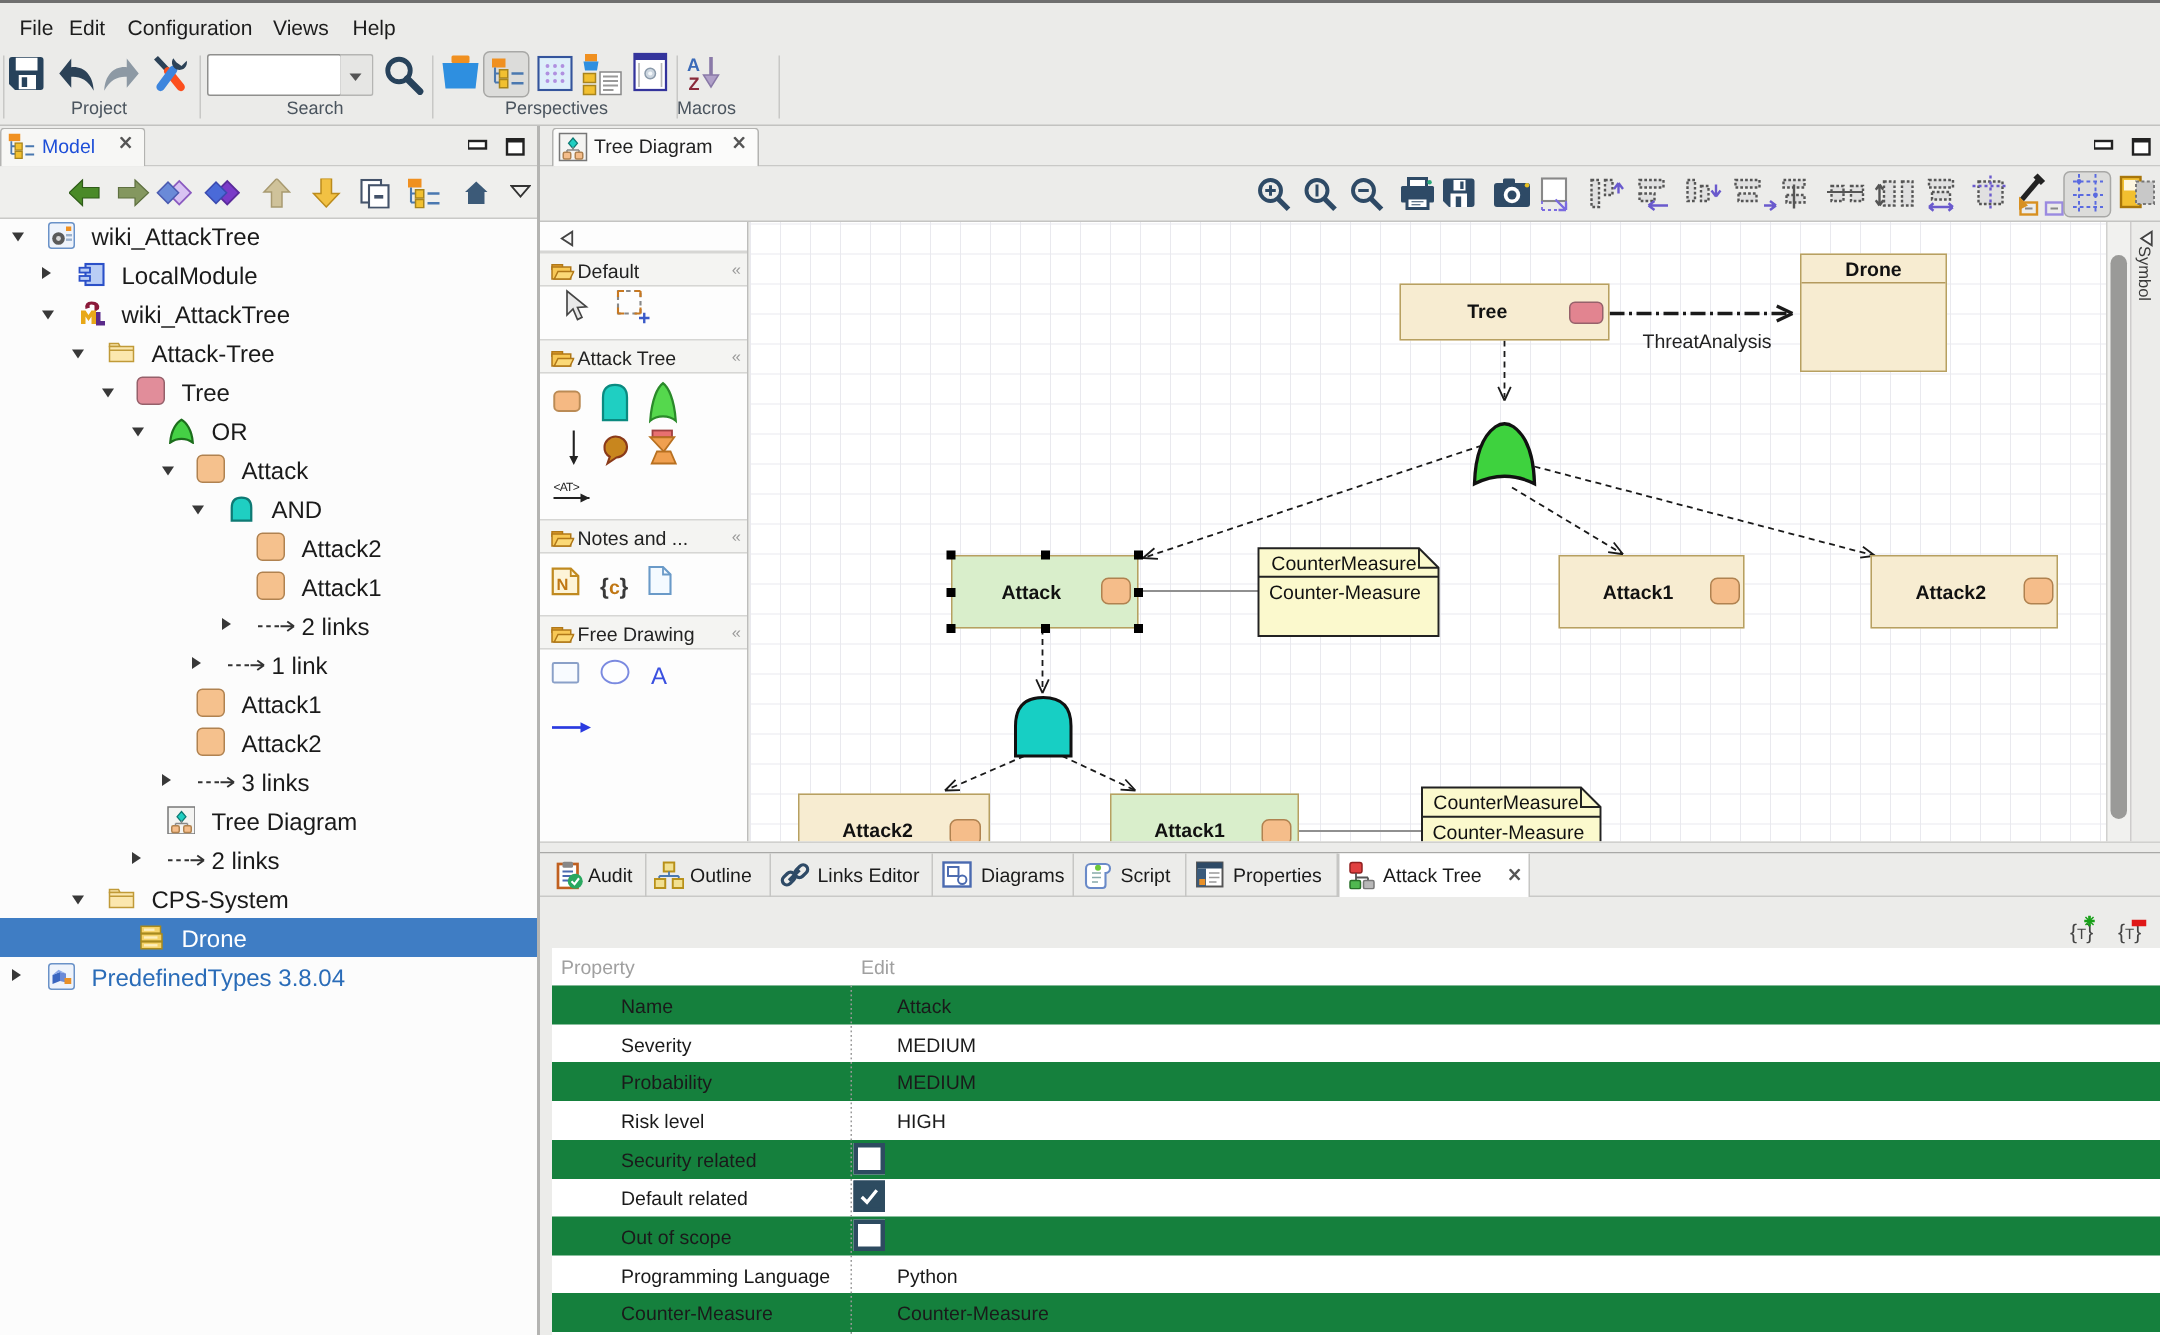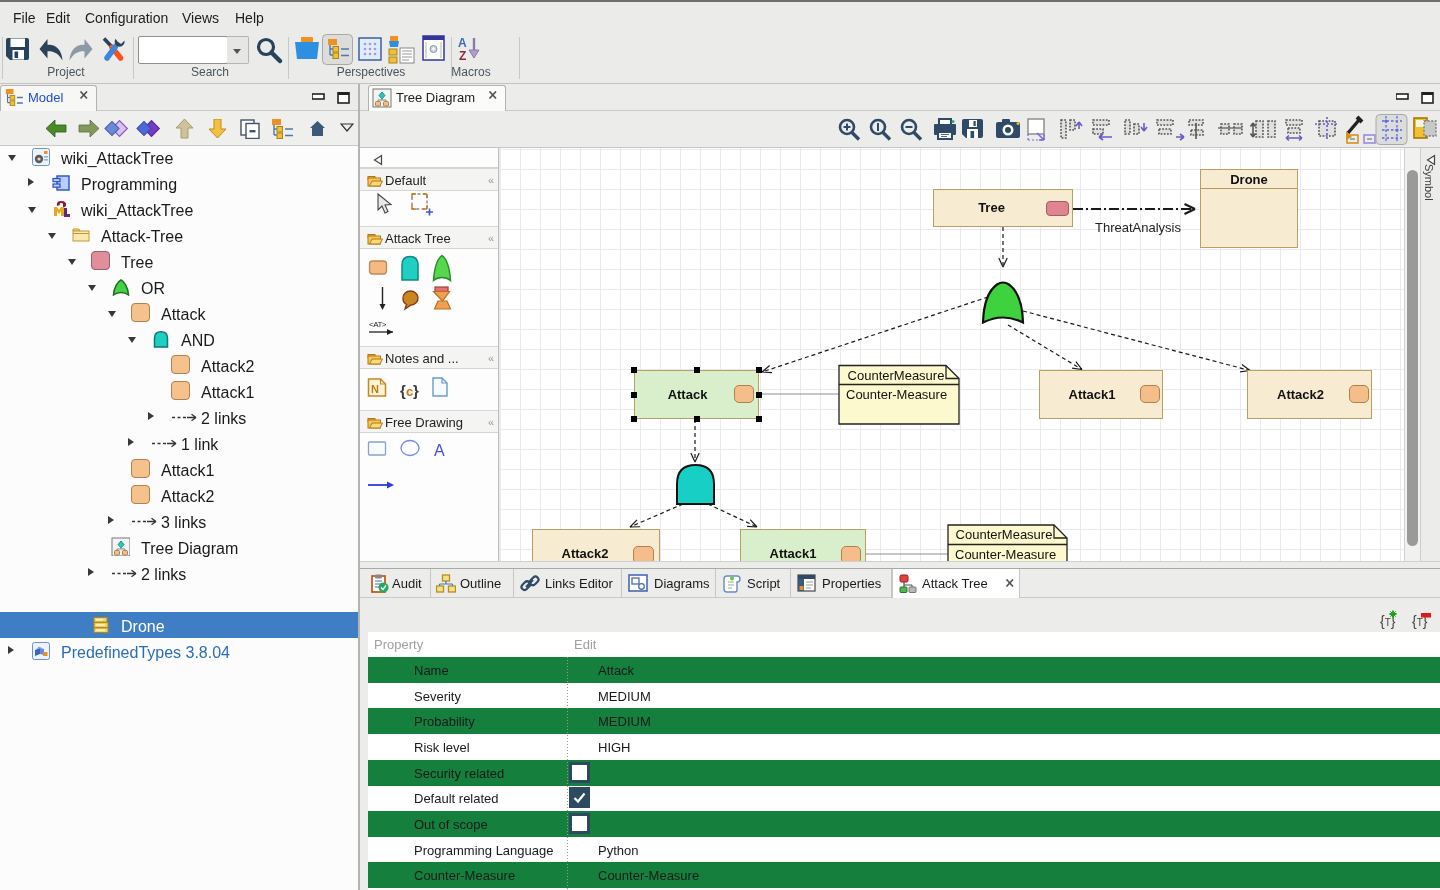--- a/index.html
+++ b/index.html
@@ -209,21 +209,21 @@
       </svg>
       <span class="tl" style="left:61px">wiki_AttackTree</span>
     </div>
 <div class="tr" style="top:86px">
       <span class="cr" style="left:28px"></span>
       <svg class="ti" style="left:51px" width="20" height="20">
         <rect x="6" y="3" width="12" height="14" fill="#b9cdf5" stroke="#2b50c8" stroke-width="1.4"></rect>
         <rect x="2" y="5.5" width="7" height="3.2" fill="#b9cdf5" stroke="#2b50c8" stroke-width="1.2"></rect>
         <rect x="2" y="11" width="7" height="3.2" fill="#b9cdf5" stroke="#2b50c8" stroke-width="1.2"></rect>
       </svg>
-      <span class="tl" style="left:81px">Programming</span>
+      <span class="tl" style="left:81px">LocalModule</span>
     </div>
 <div class="tr" style="top:112px">
       <span class="cd" style="left:28px"></span>
       <svg class="ti" style="left:51px" width="20" height="20">
         <path d="M6,7 Q5,2 10,2 Q16,2 15,7 L12,9 L12,5 Q12,4 10,4 Q8,4 9,6 Z" fill="#8b1a3a"></path>
         <path d="M3,8 L6,8 L8,11 L10,8 L13,8 L13,17 L10,17 L10,12 L8,15 L6,12 L6,17 L3,17 Z" fill="#e8a818"></path>
         <path d="M13,9 L16,9 L16,15 L19,15 L19,18 L13,18 Z" fill="#5a2a8a"></path>
       </svg>
       <span class="tl" style="left:81px">wiki_AttackTree</span>
     </div>
@@ -310,20 +310,29 @@
       </svg>
       <span class="tl" style="left:141px">Tree Diagram</span>
     </div>
 <div class="tr" style="top:476px">
       <span class="cr" style="left:88px"></span>
       <svg style="left:111px;top:8px" width="28" height="11">
         <path d="M1,5.5 h3 M6.5,5.5 h3 M12,5.5 h3" stroke="#333" stroke-width="1.3" fill="none"></path>
         <path d="M16,5.5 h9 M25,5.5 l-4.5,-3.2 M25,5.5 l-4.5,3.2" stroke="#333" stroke-width="1.3" fill="none"></path>
       </svg>
       <span class="tl" style="left:141px">2 links</span>
+    </div>
+<div class="tr" style="top:502px">
+      <span class="cd" style="left:48px"></span>
+      <svg class="ti" style="left:71px" width="20" height="20">
+        <path d="M2,6 L2,4 L8,4 L9,6 Z" fill="#fbe7ae" stroke="#c09a38"></path>
+        <rect x="2" y="6" width="16" height="10" fill="#fbe7ae" stroke="#c09a38"></rect>
+        <line x1="2" y1="8.5" x2="18" y2="8.5" stroke="#c09a38"></line>
+      </svg>
+      <span class="tl" style="left:101px">CPS-System</span>
     </div>
 <div class="tr" id="selrow" style="top:528px">
       <svg class="ti" style="left:91px" width="20" height="20">
         <rect x="3" y="2.5" width="13" height="4.6" fill="#f5d36a" stroke="#a8891c"></rect>
         <rect x="3" y="7.6" width="14" height="4.8" fill="#f5d36a" stroke="#a8891c"></rect>
         <rect x="3" y="12.9" width="14" height="4.6" fill="#f5d36a" stroke="#a8891c"></rect>
         <rect x="5" y="4" width="7" height="1.6" fill="#fdeebc"></rect>
         <rect x="5" y="9.2" width="9" height="1.6" fill="#fdeebc"></rect>
         <rect x="5" y="14.4" width="9" height="1.6" fill="#fdeebc"></rect>
       </svg>

